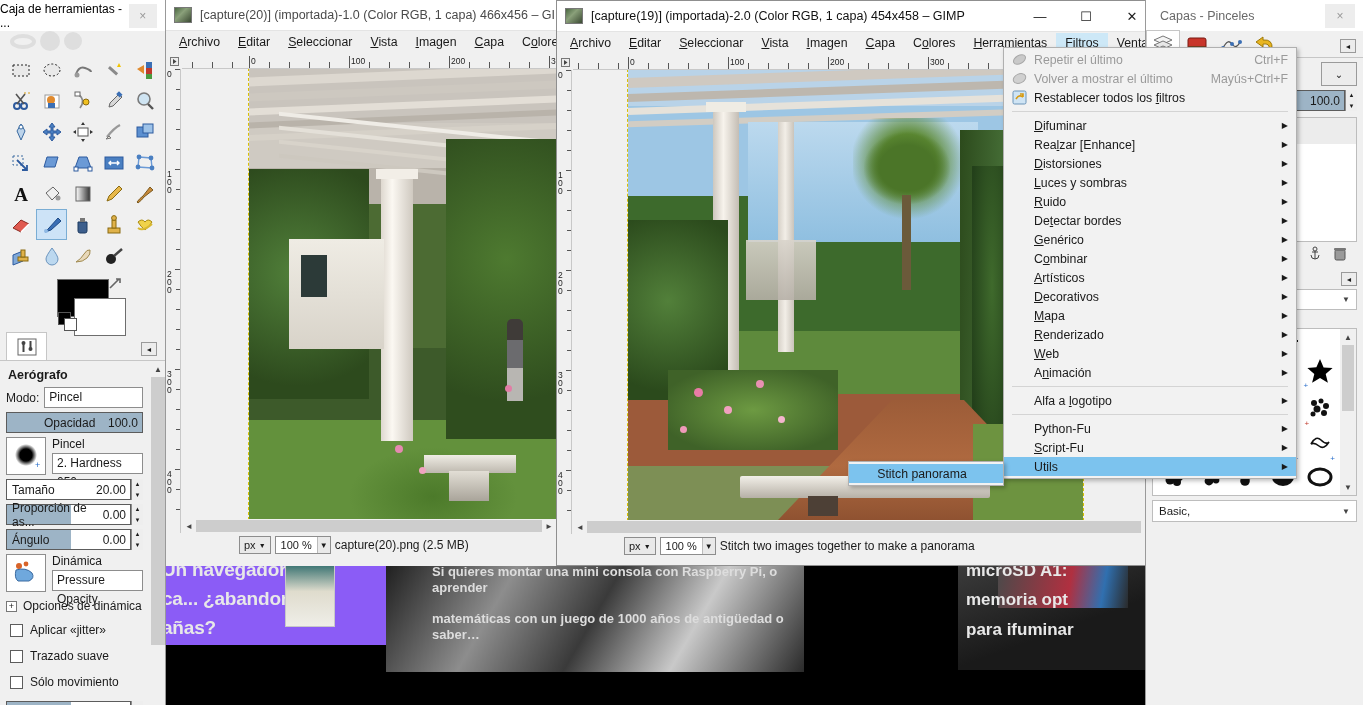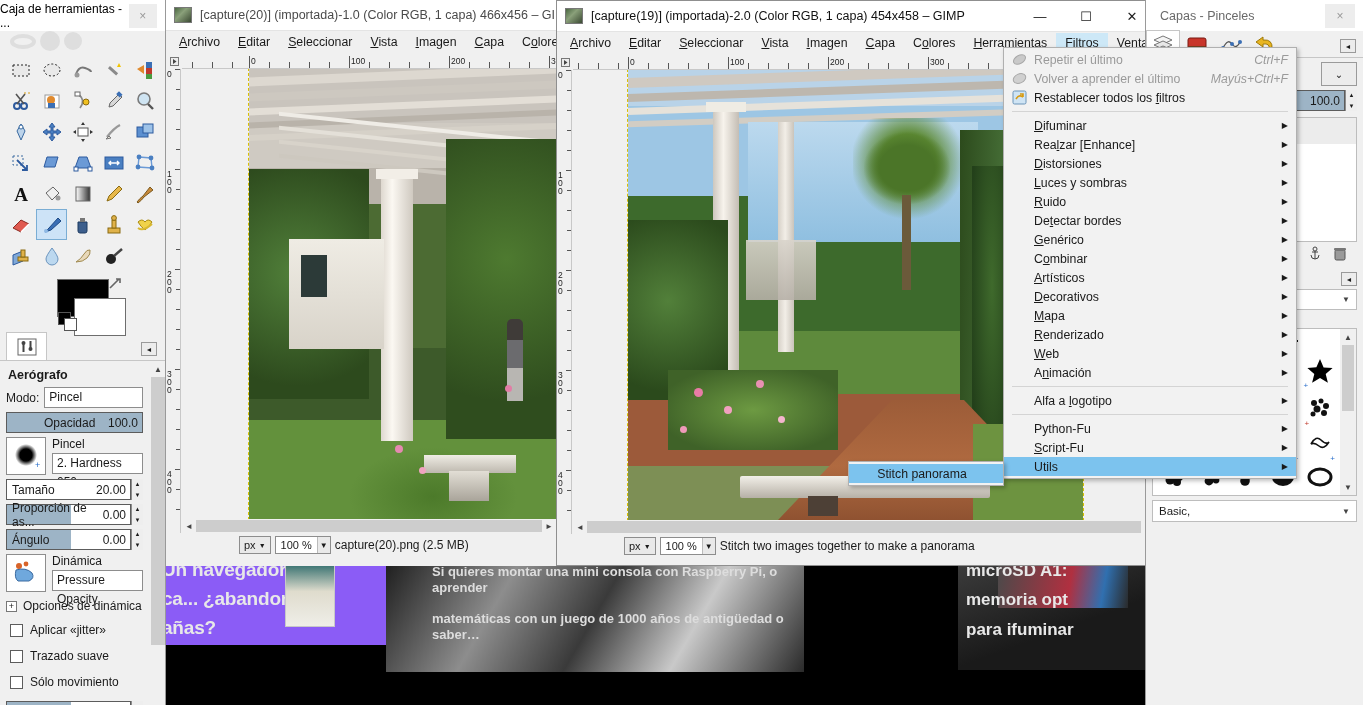--- a/index.html
+++ b/index.html
@@ -83,21 +83,21 @@
   .cb{ width:13px;height:13px;border:1px solid #5c5c5c;background:#fff;margin-right:7px; }
   .expander{ width:11px;height:11px;border:1px solid #777;background:#fff;display:flex;align-items:center;justify-content:center;font-size:9px;line-height:9px;margin-right:6px;}
   #optscroll{ position:absolute; right:0; top:0; width:14px; bottom:0; background:#f0f0f0;}
   #optscroll .thumb{ position:absolute; top:16px; left:0; width:14px; height:268px; background:#cdcdcd; }
 
   
   .menupanel{ position:absolute; background:#f2f2f2; border:1px solid #b0b0b0; box-shadow:2px 2px 4px rgba(0,0,0,.25); padding:2px 0; z-index:60;}
   .menuitem{ height:19px; display:flex; align-items:center; padding:0 8px 0 0; font-size:12.3px; white-space:nowrap; }
   .menuitem .mic{ width:30px; display:flex;align-items:center;justify-content:center; flex:none; }
   .menuitem .mlabel{ flex:1; }
-  .menuitem .maccel{ color:#444; margin-left:24px;font-style:italic; }
+  .menuitem .maccel{ color:#444; margin-left:24px; }
   .menuitem .marrow{ margin-left:auto; padding-left:14px; font-size:8px; }
   .menuitem.disabled .mlabel, .menuitem.disabled .maccel{ color:#9a9a9a; }
   .menuitem.hl{ background:#7cc3ee; }
   .msep{ height:1px; background:#d4d4d4; margin:4px 8px; }
   .menuitem u{ text-decoration:underline; }
 
   
   #rightdock{ position:absolute; left:1145px; top:0; width:218px; height:705px; background:#f0f0f0; border-left:1px solid #9a9a9a; }
   #rd-title{ height:31px; display:flex; align-items:center; background:#fff;}
   #rd-title span{ font-size:12.5px;color:#6a6a6a;padding-left:14px;}
@@ -1180,21 +1180,21 @@
     </span>
     <span class="mlabel">Repetir el último</span>
     <span class="maccel">Ctrl+F</span>
   </div>
   <div class="menuitem disabled">
     <span class="mic">
       <svg width="15" height="15" viewBox="0 0 15 15">
           <ellipse cx="7.5" cy="7.5" rx="6.5" ry="4.5" fill="#d0d0d0" stroke="#a8a8a8" transform="rotate(-25 7.5 7.5)"></ellipse>
         </svg>
     </span>
-    <span class="mlabel">Volver a aprender el último</span>
+    <span class="mlabel">Volver a mostrar el último</span>
     <span class="maccel">Mayús+Ctrl+F</span>
   </div>
   <div class="menuitem">
     <span class="mic">
       <svg width="15" height="15" viewBox="0 0 15 15">
           <rect x="1" y="1" width="13" height="13" rx="1.5" fill="#cfe4f4" stroke="#6b94b8"></rect>
           <path d="M4 9 q3-5 7-2 m0 0 v-3 h-3" fill="none" stroke="#d89a10" stroke-width="1.6"></path>
         </svg>
     </span>
     <span class="mlabel">Restablecer todos los <u>f</u>iltros</span>

